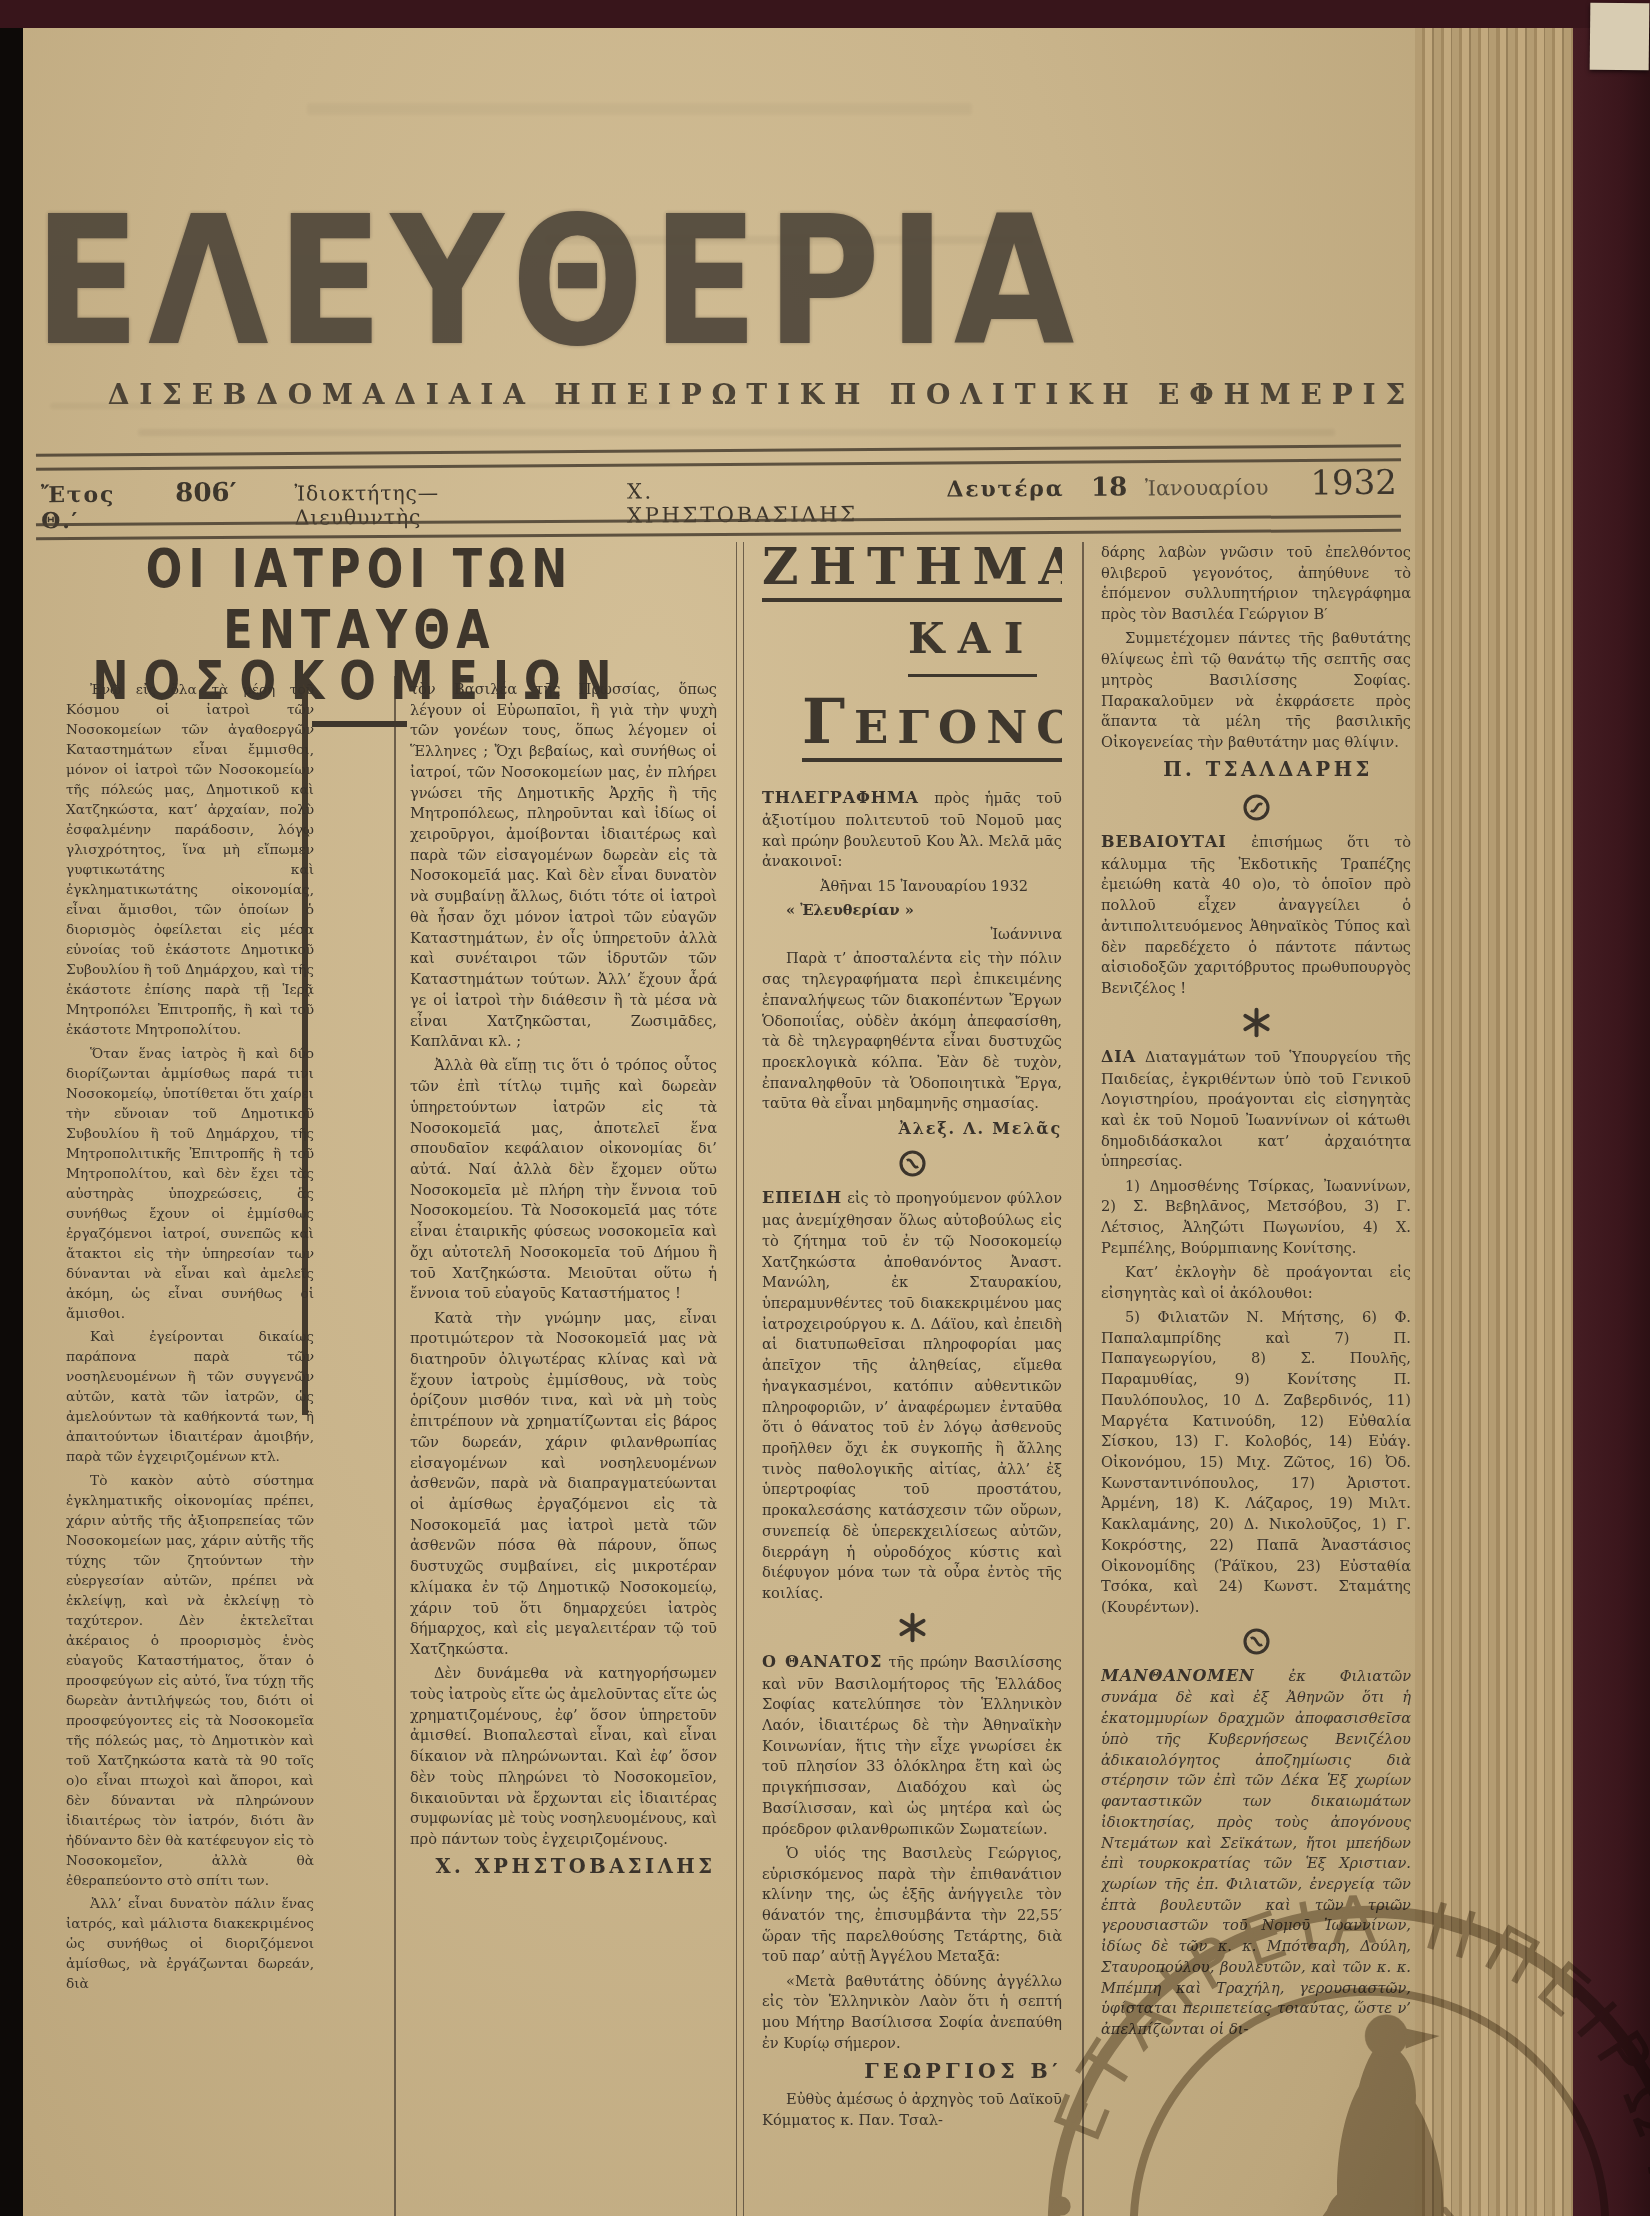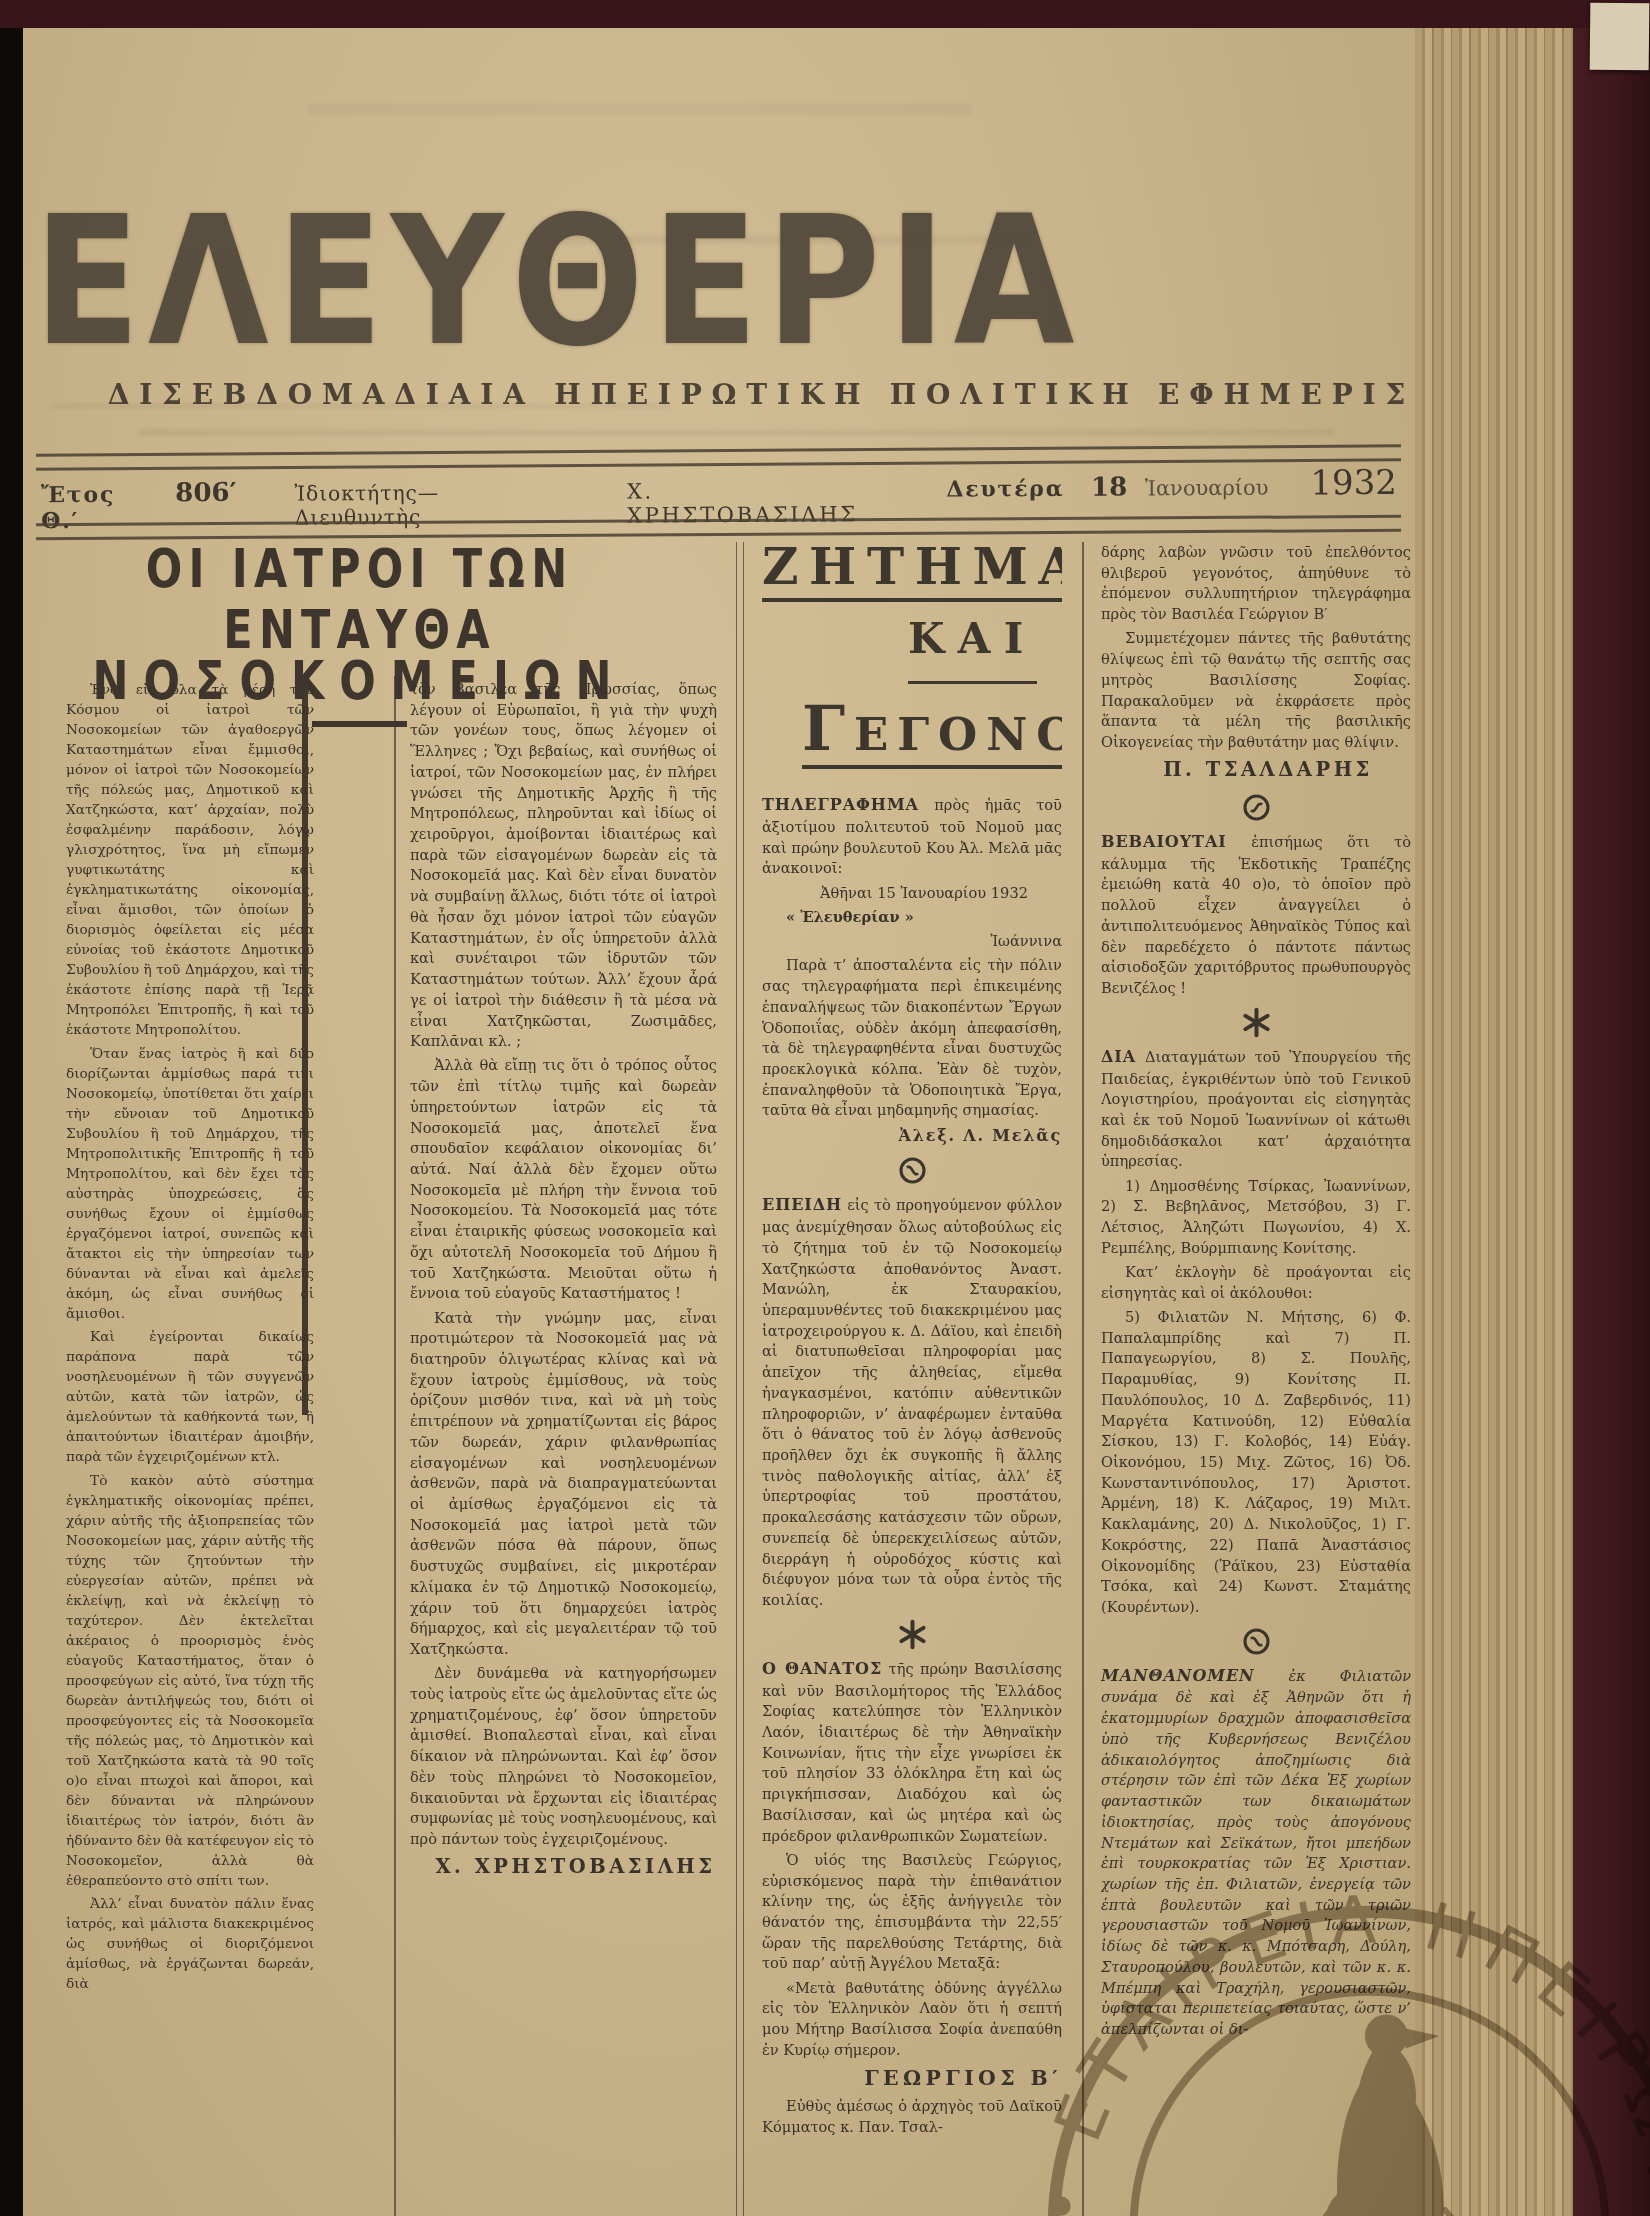--- a/index.html
+++ b/index.html
@@ -65,21 +65,21 @@
   .sig{text-align:right;font-weight:bold;letter-spacing:1.8px;font-size:16px;margin-top:6.2px;text-indent:0;}
   .sig.center{text-align:center;font-size:19.5px;letter-spacing:3.5px;}
   .c-line{text-indent:0;}
   .c-line.center{text-align:center;}
   .c-line.right{text-align:right;}
   .italic{font-style:italic;}
 
   .z-h1{font-weight:bold;font-size:50px;letter-spacing:10.6px;color:#3e372d;line-height:1;
         width:fit-content;border-bottom:4px solid #3e372d;padding-bottom:6.2px;}
   .z-h2{font-weight:bold;font-size:42px;letter-spacing:13.3px;color:#3e372d;line-height:1;
-        width:fit-content;border-bottom:3.5px solid #3e372d;padding-bottom:21px;margin:16px 0 0 146px;}
+        width:fit-content;border-bottom:3.5px solid #3e372d;padding-bottom:14px;margin:16px 0 0 146px;}
   .z-h3{font-weight:bold;font-size:45px;letter-spacing:8.9px;color:#3e372d;line-height:1;
         width:fit-content;border-bottom:4px solid #3e372d;padding-bottom:5.3px;margin:15px 0 25px 40px;}
   .z-h3::first-letter{font-size:135%;}
 
   .orn{display:block;margin:8px auto;width:31px;height:31px;text-indent:0;}
   .orn svg{display:block;}
 
   
   .stamp{position:absolute;left:1037px;top:1895px;width:665px;height:665px;opacity:.58;
          mix-blend-mode:multiply;}

